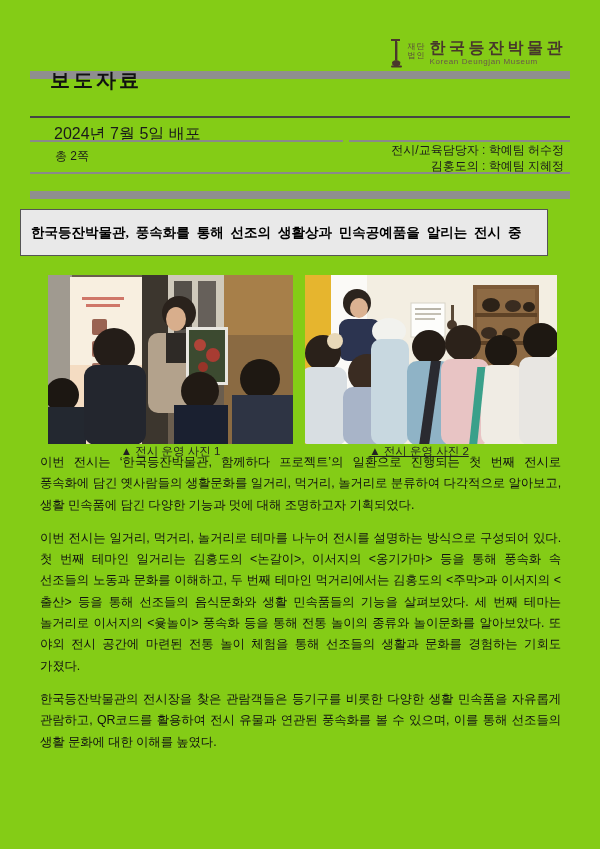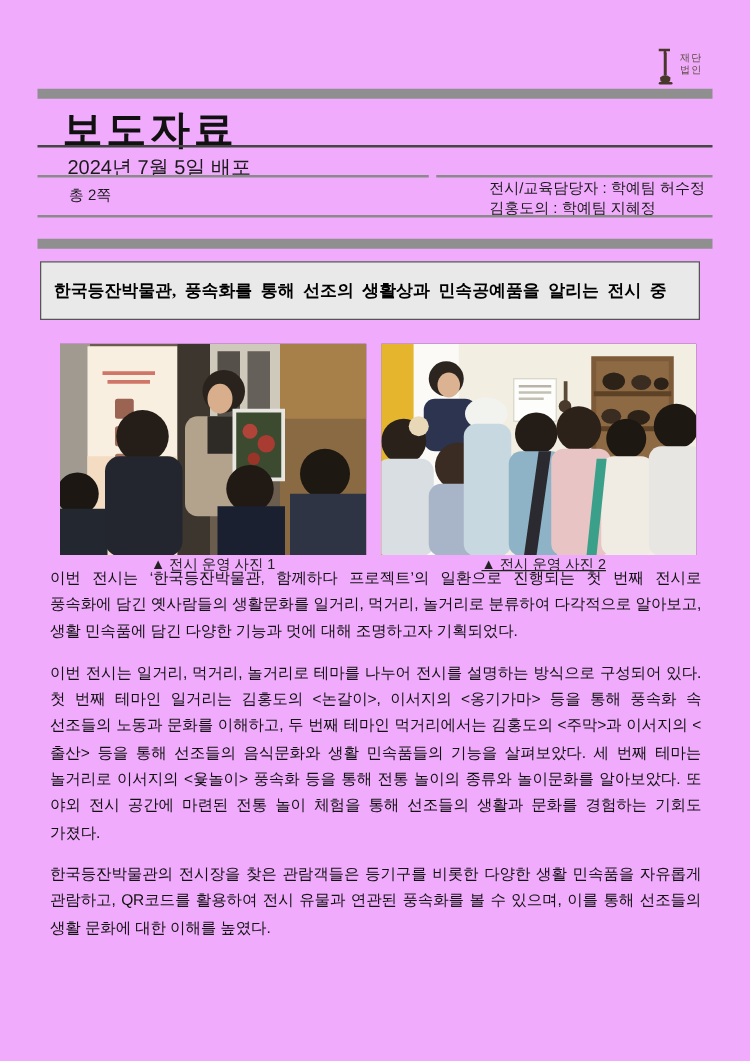--- a/index.html
+++ b/index.html
@@ -1,52 +1,52 @@
 <!DOCTYPE html>
 <html><head>
 <meta charset="utf-8">
 <style>
   html,body{margin:0;padding:0;background:#ffffff;}
   .page{
-    position:relative;width:600px;height:849px;margin:0 auto;background:#f0abfc;
+    position:relative;width:600px;height:849px;margin:0 auto;background:#84cc16;
     font-family:"Liberation Sans","DejaVu Sans",sans-serif;color:#1a1a1a;overflow:hidden;
   }
   
   .logo-block{position:absolute;top:36px;right:34px;display:flex;align-items:flex-start;}
   .lamp-icon{width:16px;height:30px;margin-top:2px;}
   .org-type{font-size:8px;line-height:9px;color:#5a4a3e;margin:6px 4px 0 3px;letter-spacing:1px;}
   .museum-name{font-size:16px;font-weight:bold;color:#47382b;letter-spacing:3.5px;line-height:17px;margin-top:3px;}
   .museum-name-en{font-size:8px;color:#6a584a;letter-spacing:0.6px;margin-top:1px;}
   .gray-bar{position:absolute;left:30px;width:540px;height:8px;background:#8f8f8f;}
   .bar-top{top:71px;}
   .bar-bottom{top:191px;}
-  .doc-title{position:absolute;top:82px;left:50px;font-size:32px;font-weight:800;letter-spacing:3px;color:#111;}
+  .doc-title{position:absolute;top:67px;left:50px;font-size:20px;font-weight:800;letter-spacing:3px;color:#111;}
   .rule{position:absolute;background:#454545;height:2px;}
   .rule-title{top:116px;left:30px;width:540px;}
   .rule-mid-left{top:140px;left:30px;width:313px;height:2px;background:#8a8a8a;}
   .rule-mid-right{top:140px;left:349px;width:221px;height:2px;background:#8a8a8a;}
   .rule-low{top:172px;left:30px;width:540px;height:2px;background:#8a8a8a;}
   .date-line{position:absolute;top:124px;left:54px;font-size:16px;}
   .pages-line{position:absolute;top:148px;left:55px;font-size:12px;}
-  .contacts{position:absolute;top:142px;right:36px;font-size:12px;line-height:16px;}
+  .contacts{position:absolute;top:142px;right:36px;text-align:right;font-size:12px;line-height:16px;}
   .phone-line{position:absolute;top:177px;left:48px;font-size:11.5px;letter-spacing:0.1px;}
   
   .headline-box{
-    position:absolute;top:209px;left:32px;width:528px;height:47px;box-sizing:border-box;
+    position:absolute;top:209px;left:20px;width:528px;height:47px;box-sizing:border-box;
     background:#e9e9e9;border:1px solid #555;display:flex;align-items:center;padding:0 10px;
     font-family:"Liberation Serif","DejaVu Serif",serif;font-weight:bold;font-size:13.5px;
     word-spacing:3.5px;white-space:nowrap;overflow:hidden;color:#000;
   }
   
   .photo-row{position:absolute;top:275px;left:48px;display:flex;gap:12px;}
   .photo{position:relative;height:169px;overflow:hidden;background:#5a5048;}
   .photo-1{width:245px;}
   .photo-2{width:252px;}
   .photo svg{display:block;width:100%;height:100%;}
-  .caption-row{position:absolute;top:444px;left:48px;display:flex;gap:16px;font-size:11.5px;color:#222;}
+  .caption-row{position:absolute;top:444px;left:48px;display:flex;gap:0;font-size:11.5px;color:#222;}
   .caption{text-align:center;}
   .caption-1{width:245px;}
   .caption-2{width:252px;text-decoration:underline;}
   
   .body-text{position:absolute;top:452px;left:40px;width:521px;}
   .body-text p{
     margin:0 0 12px 0;font-size:12.4px;line-height:21.3px;text-align:justify;
     word-break:keep-all;color:#111;letter-spacing:-0.1px;
   }
 </style>
@@ -58,20 +58,24 @@
   <div class="logo-block">
     <svg class="lamp-icon" viewBox="0 0 16 30">
       <path d="M2 1 L11 1 L11 3 L8 3 L8 5 L6 5 L6 3 L2 3 Z" fill="#4a372c"></path>
       <rect x="6" y="4" width="2.4" height="18" fill="#4a372c"></rect>
       <path d="M3 24 Q7.2 20 11.4 24 L11 27 Q7.2 29.5 3.4 27 Z" fill="#4a372c"></path>
       <rect x="2" y="27.5" width="11" height="2" rx="1" fill="#4a372c"></rect>
     </svg>
     <div class="org-type">
       <div>재단</div>
       <div>법인</div>
+    </div>
+    <div>
+      <div class="museum-name">한국등잔박물관</div>
+      <div class="museum-name-en">Korean Deungjan Museum</div>
     </div>
   </div>
 
   <div class="gray-bar bar-top"></div>
 
   <div class="doc-title">보도자료</div>
   <div class="rule rule-title"></div>
 
   <div class="date-line">2024년 7월 5일 배포</div>
   <div class="rule-mid-left rule"></div>

